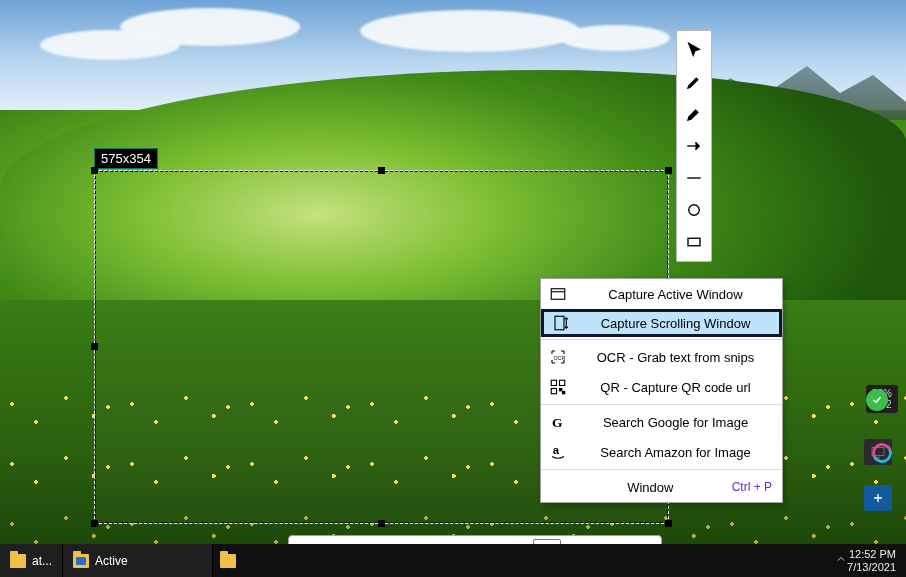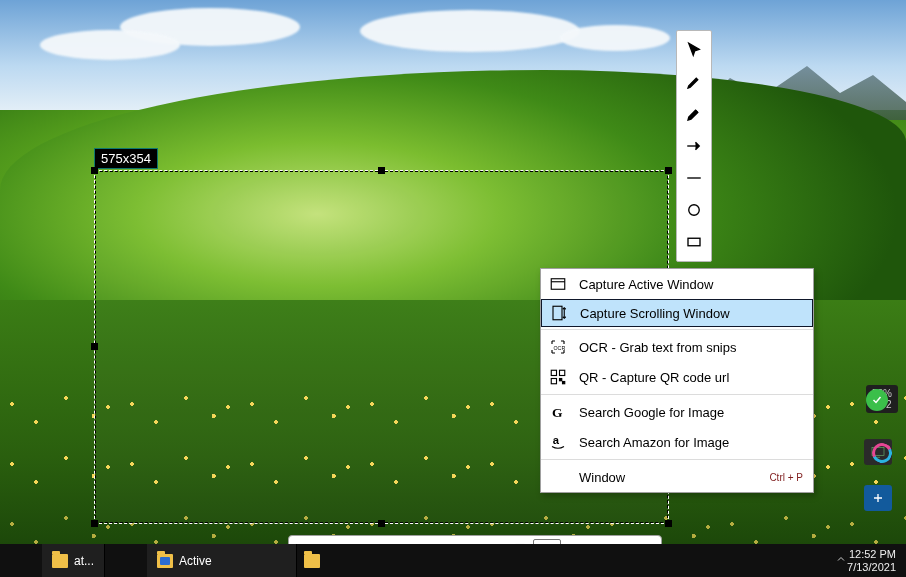--- a/index.html
+++ b/index.html
@@ -80,34 +80,35 @@
   display:flex; flex-direction:column; align-items:center; padding:3px 0;
 }
 .anno-toolbar .tb {
   width:30px; height:32px; display:flex; align-items:center; justify-content:center;
   cursor:pointer;
 }
 .anno-toolbar svg { width:18px; height:18px; stroke:#000; stroke-width:1.8; fill:none; }
 
 
 .context-menu {
-  position:absolute; left:540px; top:268px; width:274px;
+  position:absolute; left:540px; top:278px; width:243px;
   background:#fff; border:1px solid #a0a0a0;
   box-shadow: 2px 3px 6px rgba(0,0,0,.25);
+  text-align: center;
 }
 .context-menu .row {
   display:flex; align-items:center; height:30px; padding:0 10px 0 6px;
   cursor:default; gap:10px;
 }
-.context-menu .row.sel { background:#bfe3fb; border:1px solid #0f172a; height:28px; }
+.context-menu .row.sel { background:#bfe3fb; border:3px solid #0f172a; height:28px; }
 .context-menu .sep { height:1px; background:#dcdcdc; margin:2px 0; }
 .context-menu .ic { width:22px; display:flex; justify-content:center; }
 .context-menu .ic svg { width:18px; height:18px; stroke:#000; stroke-width:1.5; fill:none;}
 .context-menu .lbl { flex:1; color:#000; font-size:13px; }
-.context-menu .sc { color:#7f1d1d; font-size:10px; }
+.context-menu .sc { color:#6d28d9; font-size:12px; }
 
 
 .action-bar {
   position:absolute; left:288px; top:535px; width:374px; height:34px;
   background:#fff; border:1px solid #9e9e9e; border-radius:4px;
   display:flex; align-items:center; padding:0 4px; gap:2px;
 }
 .action-bar .ab {
   width:28px; height:26px; display:flex; align-items:center; justify-content:center;
   cursor:pointer; border-radius:2px;
@@ -120,21 +121,21 @@
 .action-bar .ab.boxed { border:1px solid #777; }
 
 
 .taskbar {
   position:absolute; left:0; right:0; bottom:0; height:33px;
   background:#101010; color:#fff; display:flex; align-items:center;
   font-size:12px;
 }
 .taskbar .app {
   display:flex; align-items:center; gap:6px; padding:0 10px; height:100%;
-  background:#1f1f1f; border-right:1px solid #000;margin-left:42px;
+  background:#1f1f1f; border-right:1px solid #000;
 }
 .taskbar .folder-ic { width:16px;height:14px;background:#f0c048;border-radius:1px;position:relative;}
 .taskbar .folder-ic::before{content:"";position:absolute;top:-3px;left:0;width:8px;height:3px;background:#f0c048;border-radius:1px 1px 0 0;}
 .taskbar .folder-ic.db::after{content:"";position:absolute;inset:3px;background:#2b6cd1;border-radius:1px;}
 .taskbar .spacer{flex:1;}
 .taskbar .tray{display:flex;align-items:center;padding:0 10px;}
 .tray .caret svg{width:12px;height:12px;stroke:#ccc;stroke-width:2;fill:none;}
 .tray .clock{display:flex;flex-direction:column;align-items:flex-end;line-height:13px;font-size:11px;color:#eee;}
 
 

